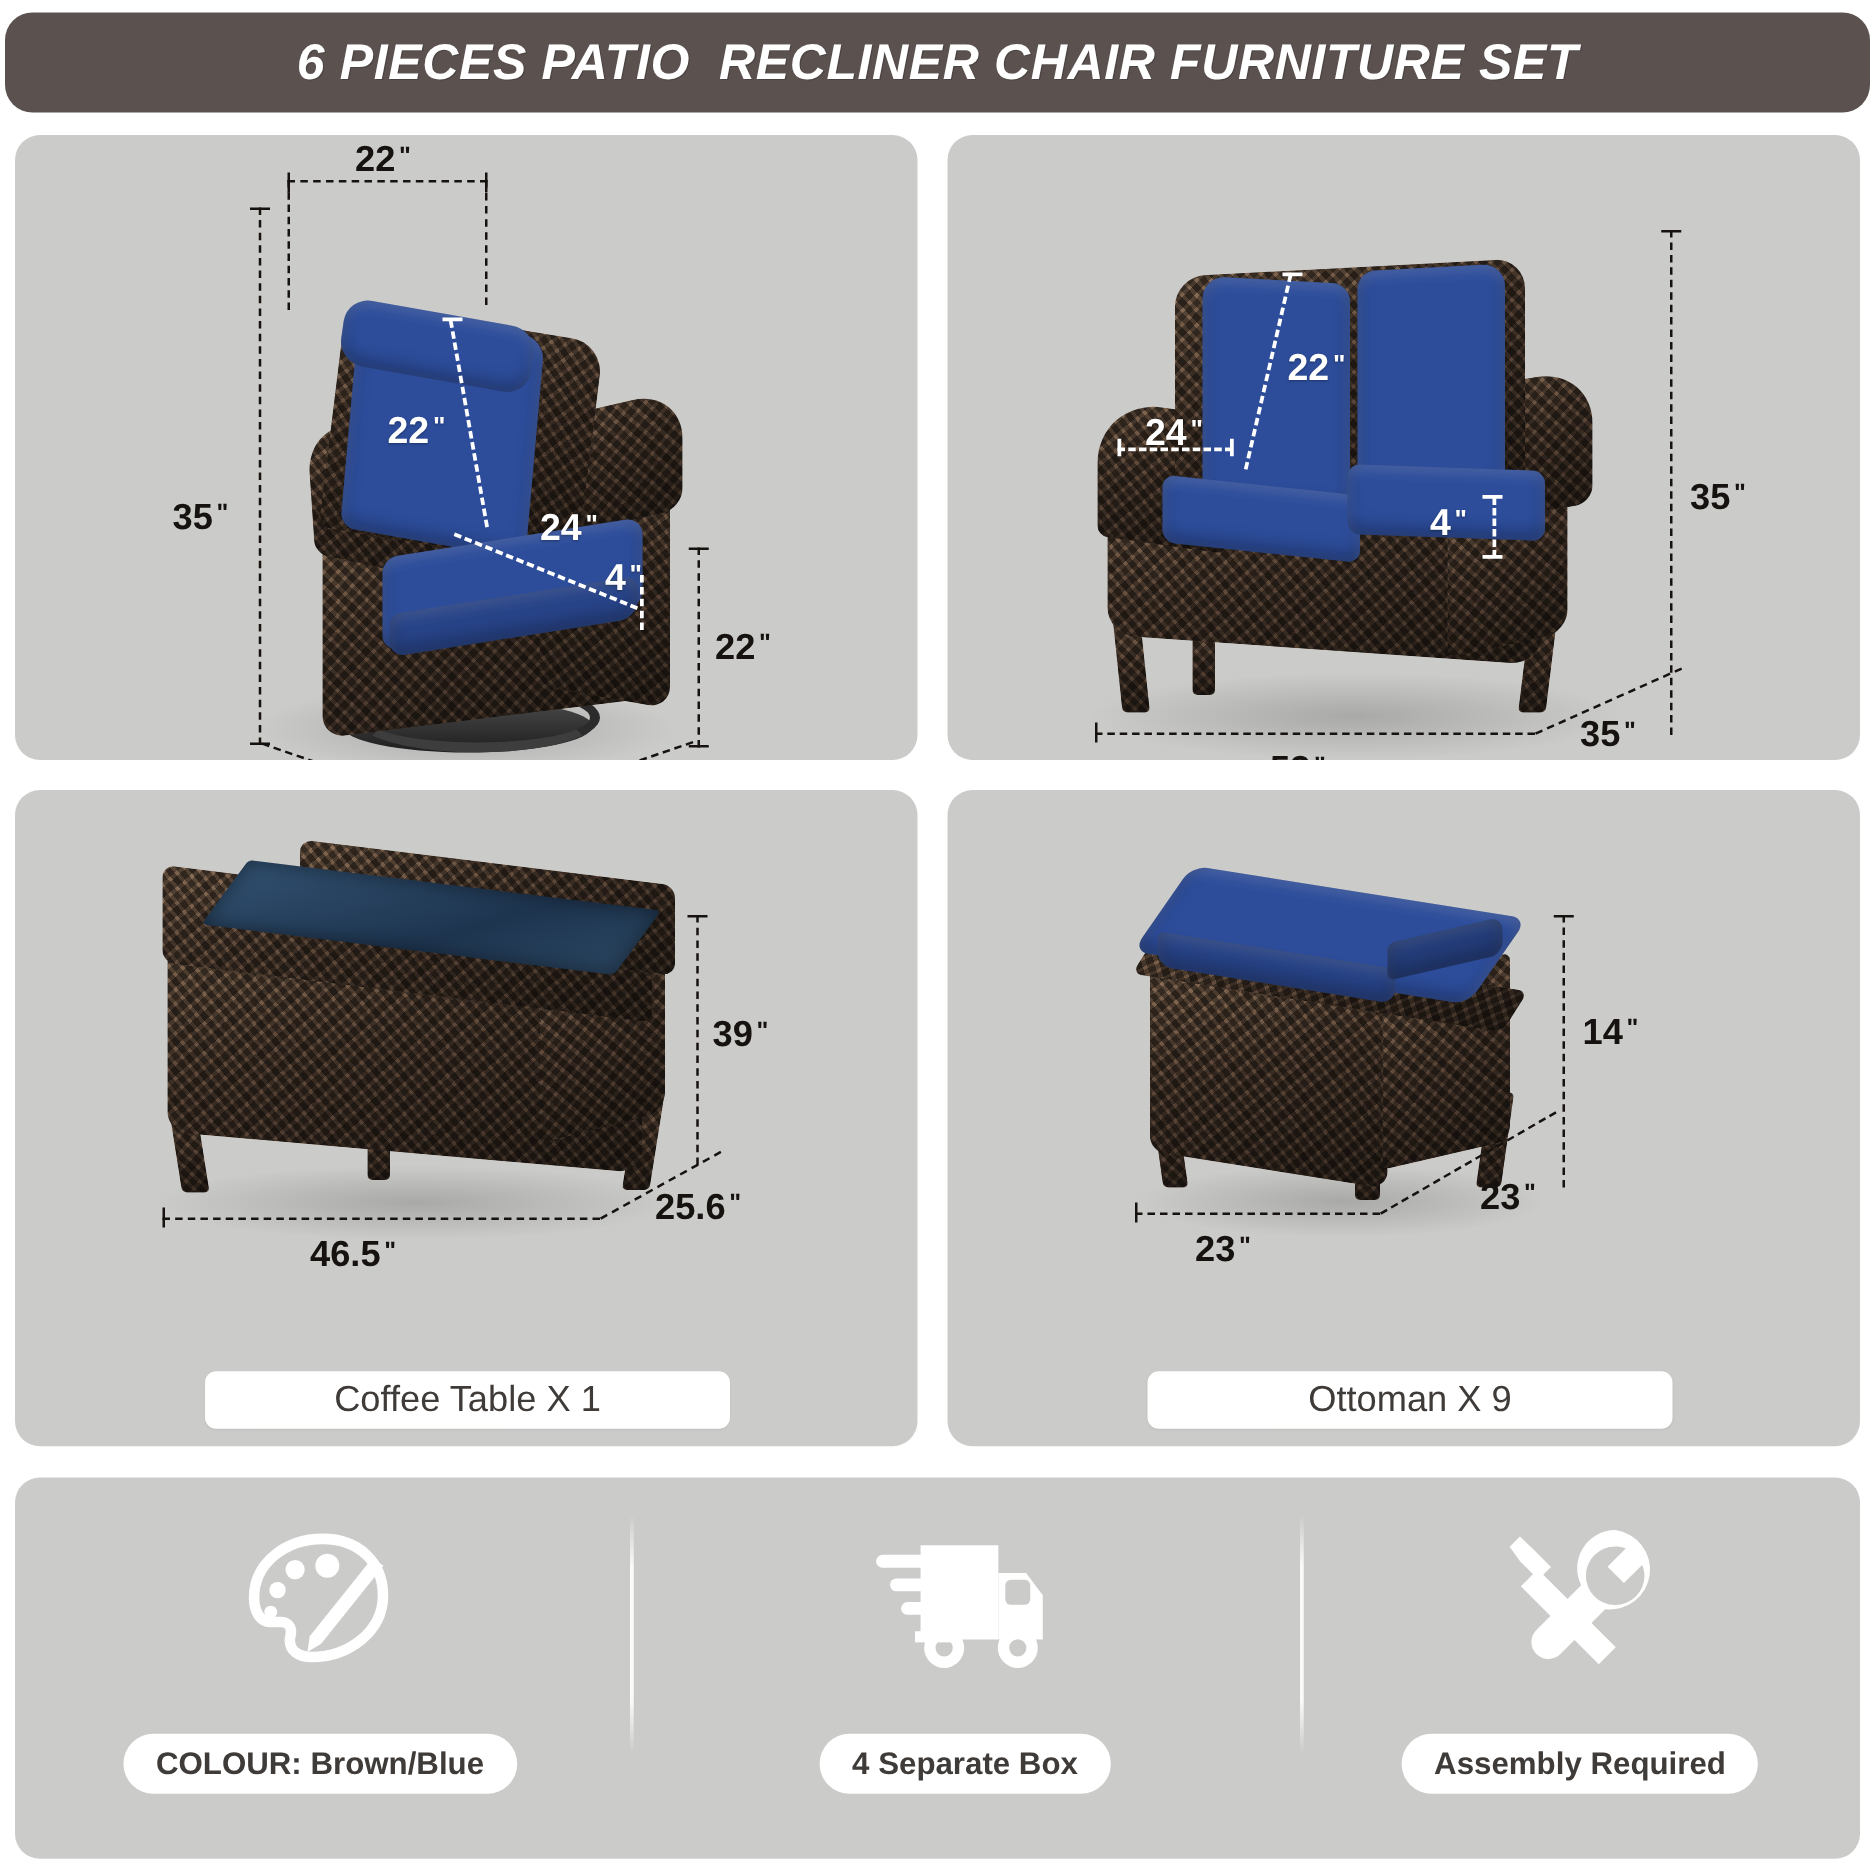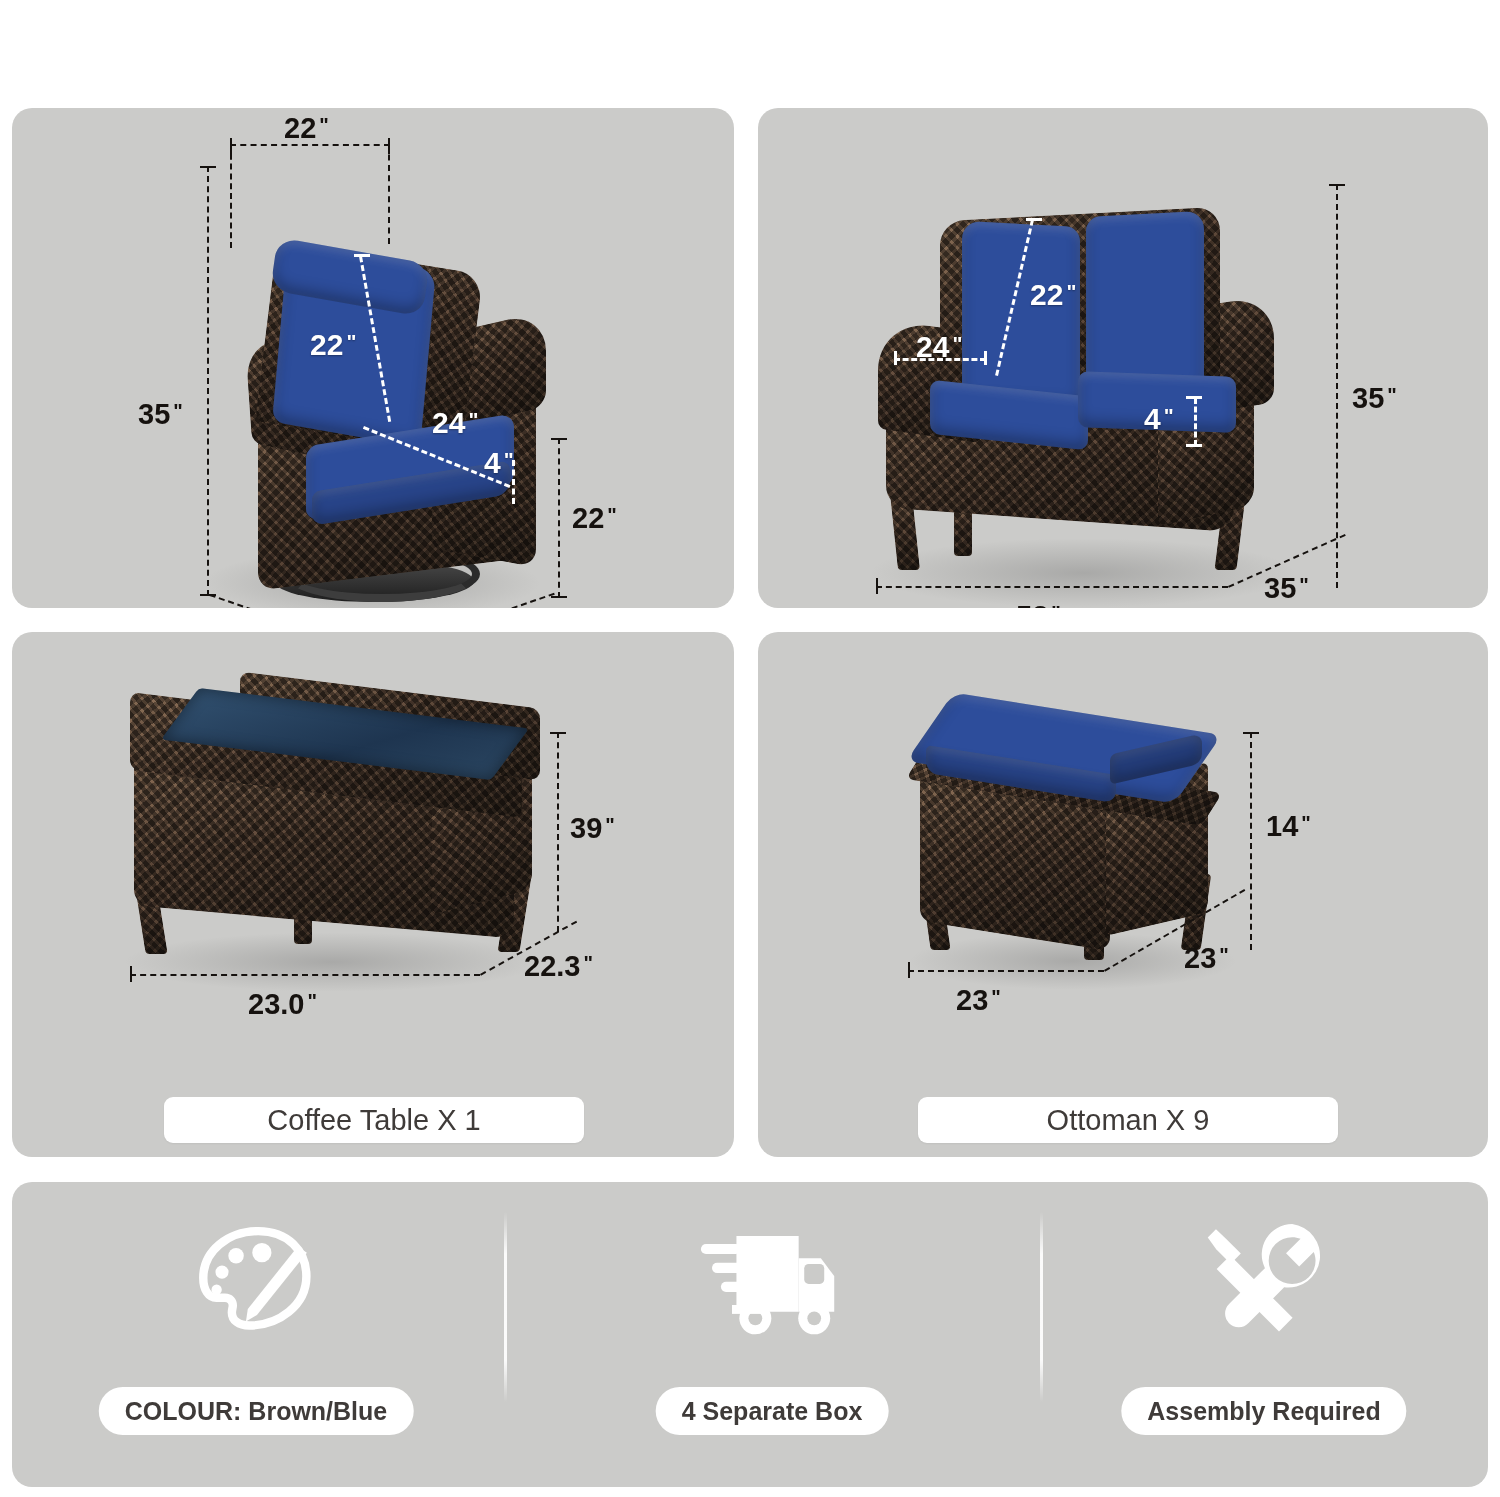--- a/index.html
+++ b/index.html
@@ -105,20 +105,23 @@
   .divider{
     position:absolute;top:30px;width:3px;height:190px;
     background:linear-gradient(to bottom, rgba(255,255,255,0) 0%, rgba(255,255,255,.92) 22%, rgba(255,255,255,.92) 78%, rgba(255,255,255,0) 100%);
   }
 </style>
 </head>
 <body>
 
 <div class="page">
 
+  <div class="header-bar">
+    <div class="header-title">6 PIECES PATIO  RECLINER CHAIR FURNITURE SET</div>
+  </div>
 
   <div class="panel p-chair">
     <div class="stage">
 
       <div class="shadow-el" style="left:190px;top:440px;width:340px;height:70px;"></div>
 
       <div style="position:absolute;left:262px;top:452px;width:200px;height:42px;border-radius:50%;background:linear-gradient(180deg,#4a4a4a,#1e1e1e);"></div>
       <div style="position:absolute;left:272px;top:438px;width:180px;height:40px;border-radius:50%;border:8px solid #2b2b2b;border-bottom-color:#3d3d3d;"></div>
 
       <div class="wick" style="position:absolute;left:246px;top:286px;width:270px;height:180px;border-radius:10px 16px 22px 18px;transform:skewY(-7deg);"></div>
@@ -261,24 +264,24 @@
       <div class="ln v" style="left:545px;top:100px;height:200px;"></div>
       <div class="tick h" style="left:538px;top:100px;"></div>
       <div class="dim out" style="left:558px;top:182px;">
         <span class="n">39</span><span class="q">"</span>
       </div>
 
       <div class="ln h" style="left:118px;top:342px;width:350px;"></div>
       <div class="tick v" style="left:118px;top:334px;"></div>
       <div class="ln d" style="left:468px;top:342px;width:110px;transform:rotate(-29deg);"></div>
       <div class="dim out" style="left:236px;top:358px;">
-        <span class="n">23.0</span><span class="q">"</span>
+        <span class="n">46.5</span><span class="q">"</span>
       </div>
       <div class="dim out" style="left:512px;top:320px;">
-        <span class="n">22.3</span><span class="q">"</span>
+        <span class="n">25.6</span><span class="q">"</span>
       </div>
     </div>
 
     <div class="name-pill">
       <span>Coffee Table X 1</span>
     </div>
   </div>
 
   <div class="panel p-ottoman">
     <div class="stage">

